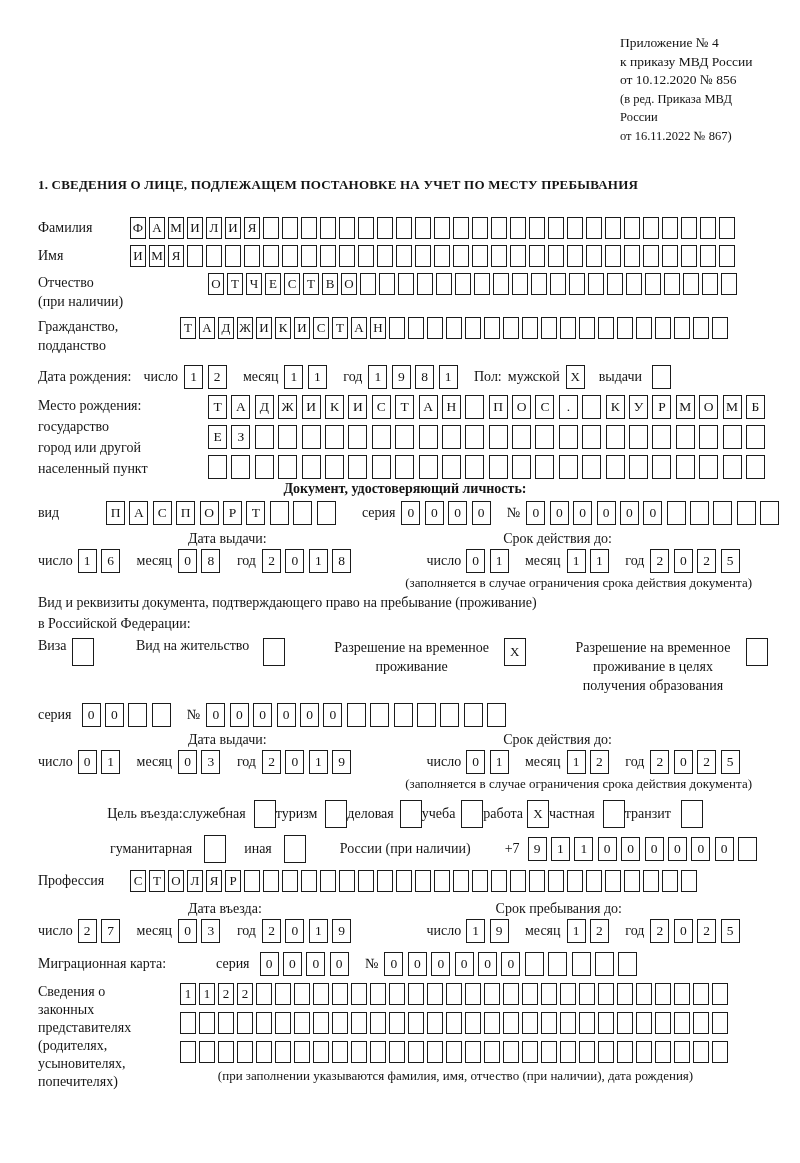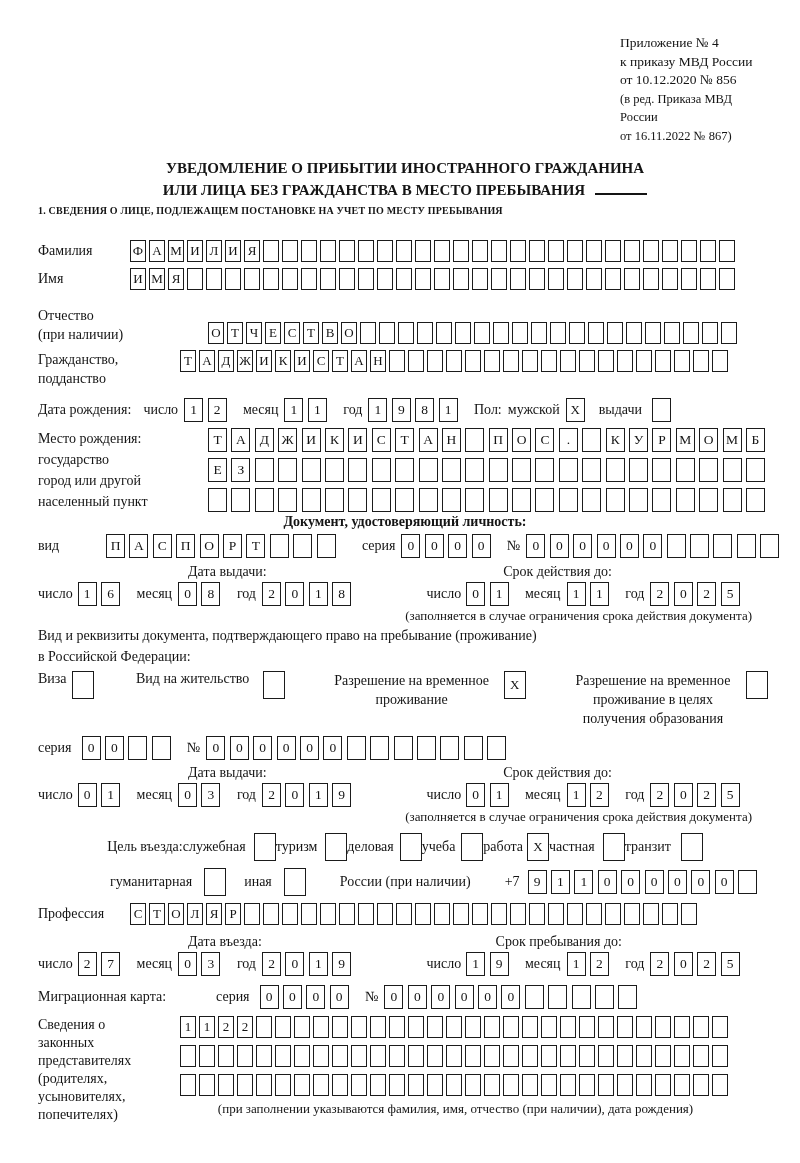--- a/index.html
+++ b/index.html
@@ -4,21 +4,21 @@
 <style>
   html,body{margin:0;padding:0;background:#e8e8e8;}
   .page{width:800px;height:1163px;margin:0 auto;background:#fff;color:#141414;
         font-family:"Liberation Serif","DejaVu Serif",serif;font-size:14px;
         box-sizing:border-box;padding:34px 28px 0 38px;overflow:hidden;position:relative;}
   .ref{margin-left:582px;line-height:18.5px;font-size:13.5px;}
   .ref .small{font-size:12.5px;}
   .forma{font-weight:bold;text-align:right;margin:12px 36px 0 0;font-size:15px;letter-spacing:.6px;}
   .title{text-align:center;font-weight:bold;font-size:15px;line-height:22px;margin-top:12px;}
   .uline{display:inline-block;width:52px;border-bottom:2px solid #141414;margin-left:10px;height:13px;}
-  .sect{font-weight:bold;font-size:10px;margin-top:4px;letter-spacing:.2px;}
+  .sect{font-weight:bold;font-size:13px;margin-top:32px;letter-spacing:.2px;}
   .row{display:flex;align-items:flex-start;}
   .vc{align-items:center;}
   .lbl{flex:0 0 auto;}
   .lblcol{flex:0 0 auto;line-height:19px;}
   .cells{display:flex;flex:0 0 auto;flex-wrap:nowrap;}
   .cell{flex:0 0 auto;width:14px;height:20px;border:1.6px solid #1b1b1b;margin-right:3px;
         display:flex;align-items:center;justify-content:center;font-size:13px;background:#fff;}
   .cells.lg .cell{width:17px;height:22px;margin-right:4.4px;font-size:13.5px;}
   .chk{flex:0 0 auto;width:17px;height:22px;border:1.6px solid #1b1b1b;display:inline-flex;
        align-items:center;justify-content:center;font-size:13px;background:#fff;}
@@ -35,24 +35,20 @@
 
   <div class="ref">
     <div>Приложение № 4</div>
     <div>к приказу МВД России</div>
     <div>от 10.12.2020 № 856</div>
     <div class="small">(в ред. Приказа МВД России</div>
     <div class="small">от 16.11.2022 № 867)</div>
   </div>
 
 
-  <div class="title">
-    <div>УВЕДОМЛЕНИЕ О ПРИБЫТИИ ИНОСТРАННОГО ГРАЖДАНИНА</div>
-    <div><span>ИЛИ ЛИЦА БЕЗ ГРАЖДАНСТВА В МЕСТО ПРЕБЫВАНИЯ</span><span class="uline"></span></div>
-  </div>
 
   <div class="sect">1. СВЕДЕНИЯ О ЛИЦЕ, ПОДЛЕЖАЩЕМ ПОСТАНОВКЕ НА УЧЕТ ПО МЕСТУ ПРЕБЫВАНИЯ</div>
 
   <div class="row vc" style="margin-top:24px;">
     <div class="lbl" style="width:92px;">Фамилия</div>
     <div class="cells">
         <span class="cell">Ф</span>
         <span class="cell">А</span>
         <span class="cell">М</span>
         <span class="cell">И</span>
@@ -118,21 +114,21 @@
         <span class="cell"></span>
         <span class="cell"></span>
         <span class="cell"></span>
         <span class="cell"></span>
         <span class="cell"></span>
         <span class="cell"></span>
         <span class="cell"></span>
       </div>
   </div>
 
-  <div class="row" style="margin-top:16px;align-items:flex-end;">
+  <div class="row" style="margin-top:6px;">
     <div class="lblcol" style="width:170px;">
       <div>Отчество</div>
       <div>(при наличии)</div>
     </div>
     <div class="cells">
         <span class="cell">О</span>
         <span class="cell">Т</span>
         <span class="cell">Ч</span>
         <span class="cell">Е</span>
         <span class="cell">С</span>

